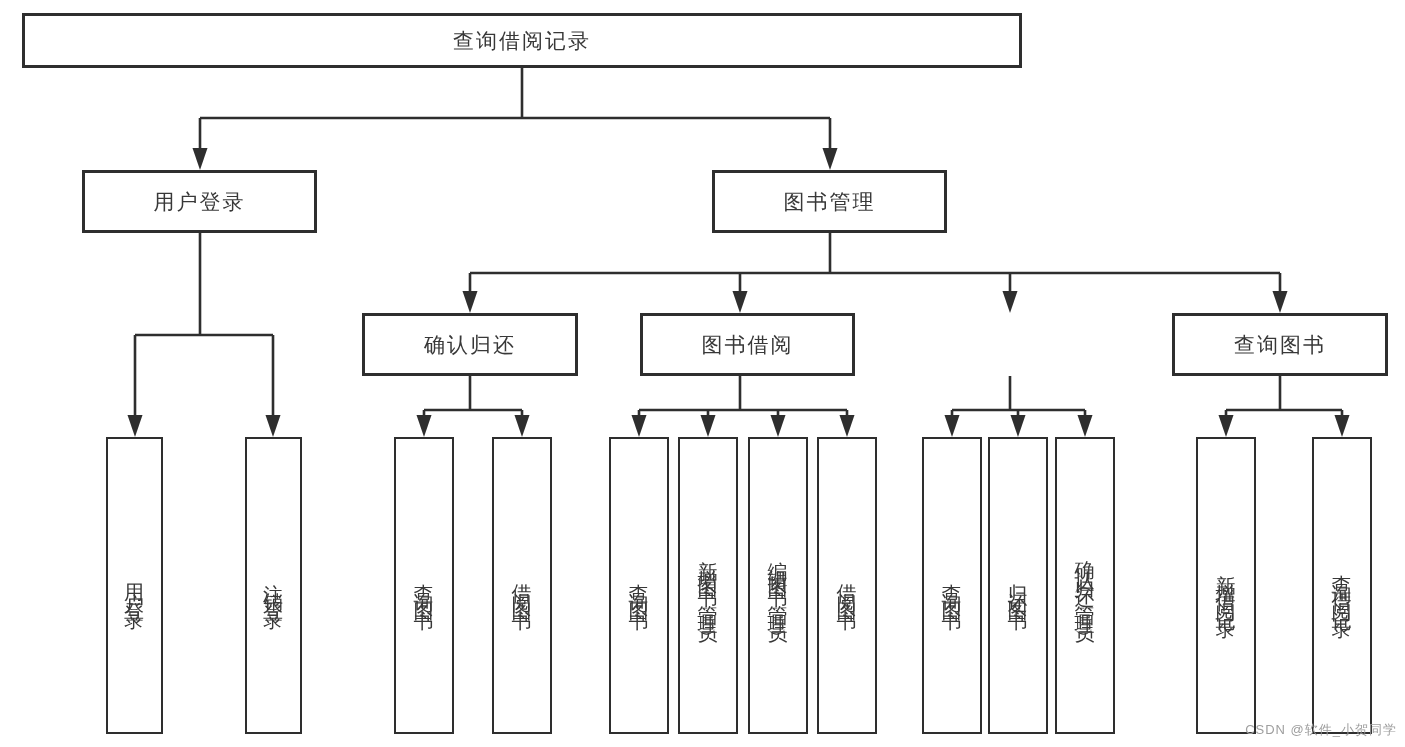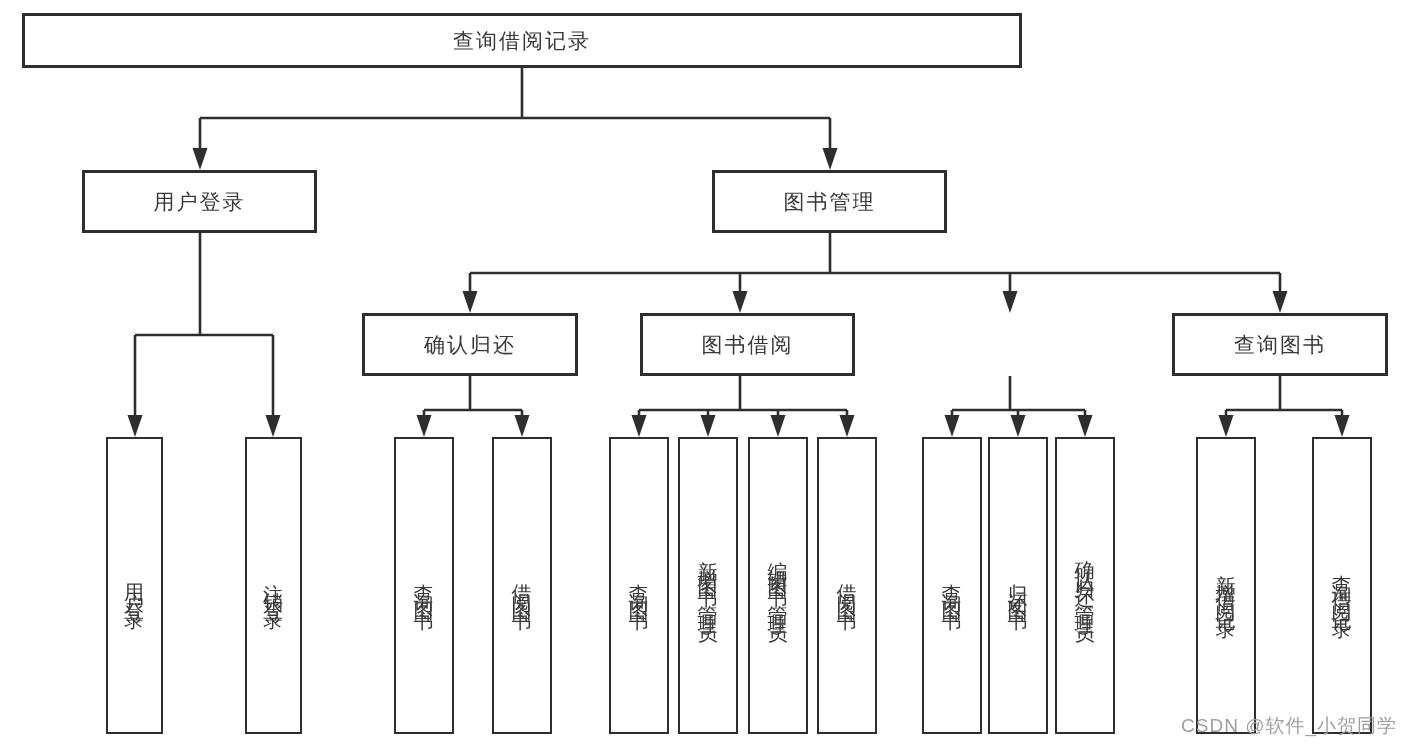--- a/index.html
+++ b/index.html
@@ -59,21 +59,21 @@
     text-orientation: mixed;
     font-size: 20px;
     letter-spacing: 9px;
     line-height: 1;
   }
   .watermark {
     position: absolute;
     right: 8px;
     bottom: 8px;
     color: var(--watermark);
-    font-size: 19px;
+    font-size: 13px;
     letter-spacing: 1px;
     pointer-events: none;
   }
 </style>
 </head>
 <body>
 
 <div class="canvas">
 
   <svg class="connectors" viewBox="0 0 1405 747" xmlns="http://www.w3.org/2000/svg">

